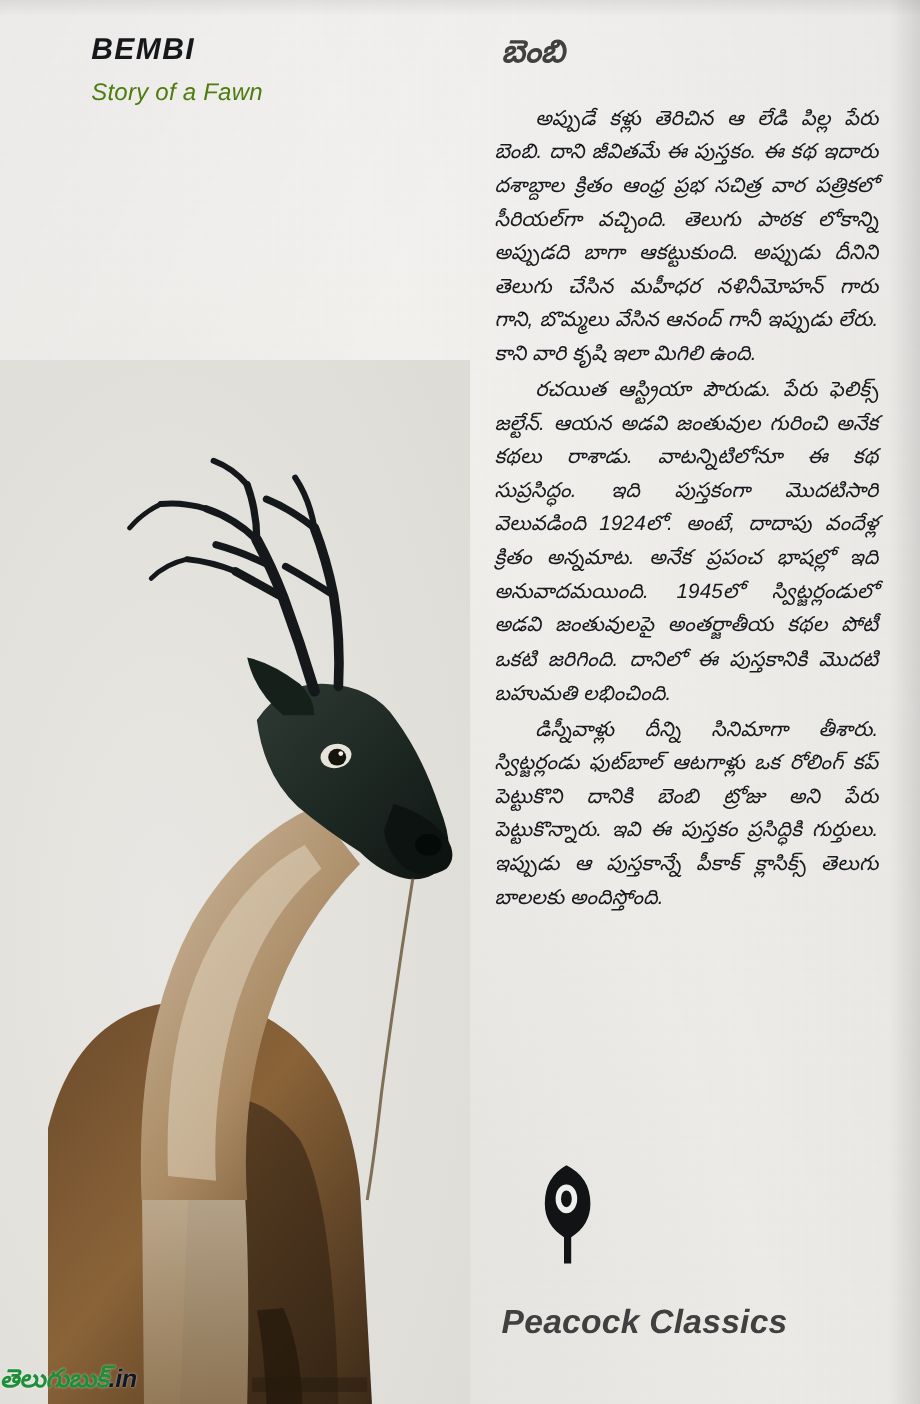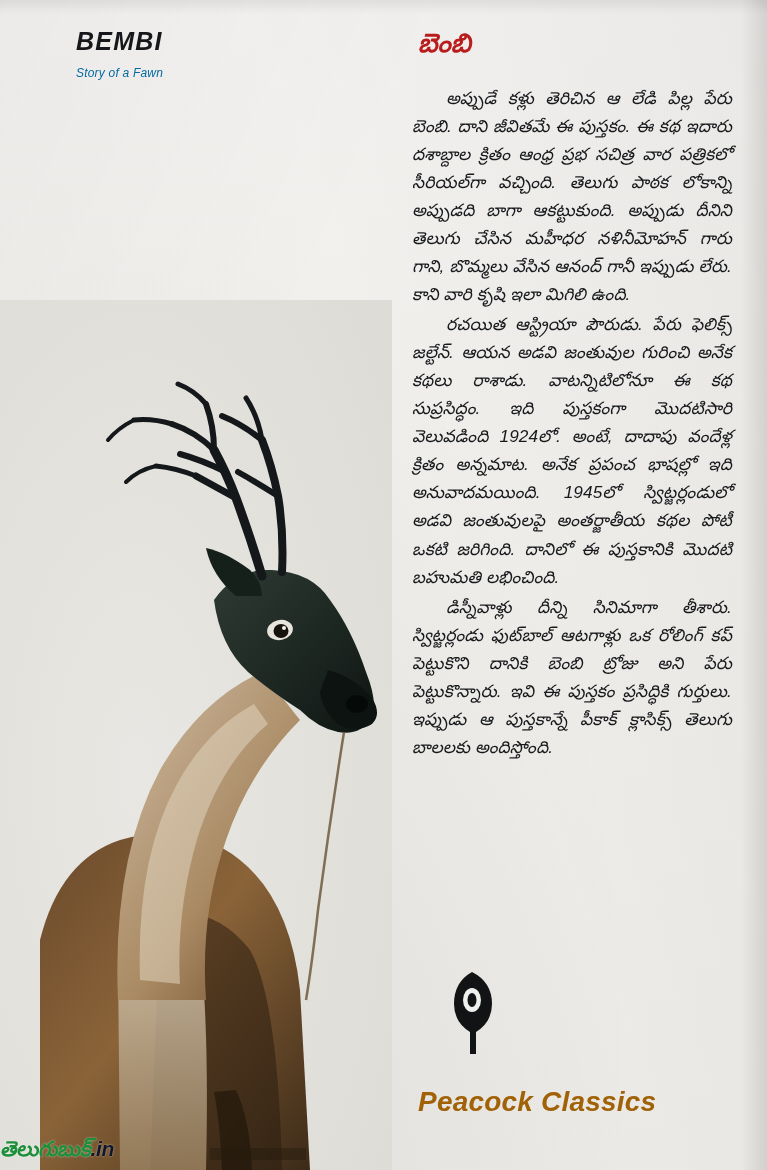--- a/index.html
+++ b/index.html
@@ -57,22 +57,22 @@
   }
   .book-title {
     font-size: 25px;
     font-weight: bold;
     letter-spacing: 1.2px;
     color: #15171a;
     line-height: 1.1;
     margin: 0 0 10px 0;
   }
   .book-subtitle {
-    font-size: 12px;
-    color: #0369a1;
+    font-size: 20px;
+    color: #4d7c0f;
     letter-spacing: .2px;
     margin: 0;
   }
 
   
   .deer-wrap {
     position: absolute;
     left: 0;
     top: 300px;
     width: 392px;
@@ -101,21 +101,21 @@
     top: 0;
     width: 340px;
     height: 1170px;
   }
   .te-heading {
     position: absolute;
     left: 14px;
     top: 28px;
     font-size: 26px;
     font-weight: bold;
-    color: #b91c1c;
+    color: #404040;
     line-height: 1.2;
   }
   .te-body {
     position: absolute;
     left: 8px;
     top: 84px;
     width: 320px;
     color: #17191c;
     font-size: 17.2px;
     line-height: 1.63;
@@ -134,21 +134,21 @@
     width: 330px;
   }
   .peacock-mark {
     width: 64px;
     height: 86px;
     margin: 0 0 14px 30px;
   }
   .publisher {
     font-size: 28px;
     font-weight: bold;
-    color: #a16207;
+    color: #404040;
     letter-spacing: .2px;
     margin-left: 8px;
     margin-top: 12px;
   }
   .page-edge-shadow {
     position: absolute;
     right: 0;
     top: 0;
     width: 26px;
     height: 1170px;

